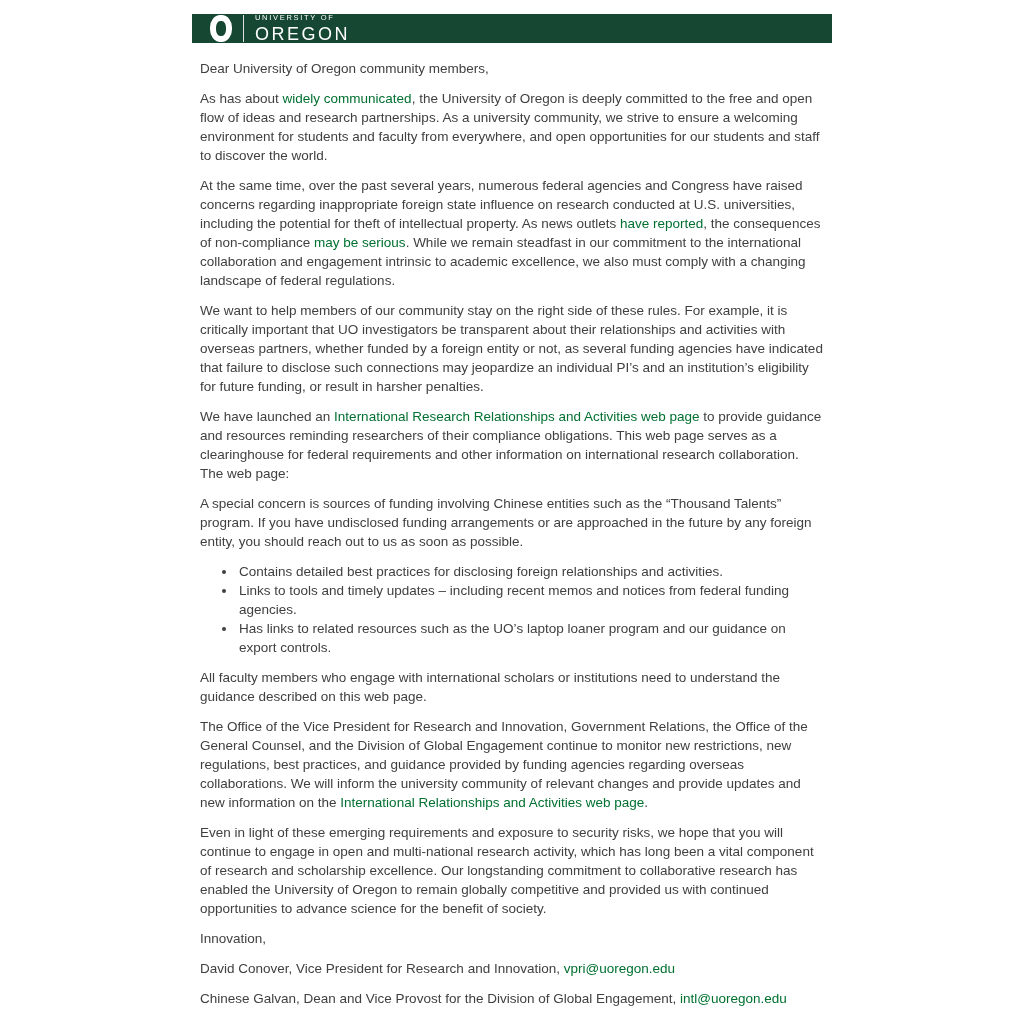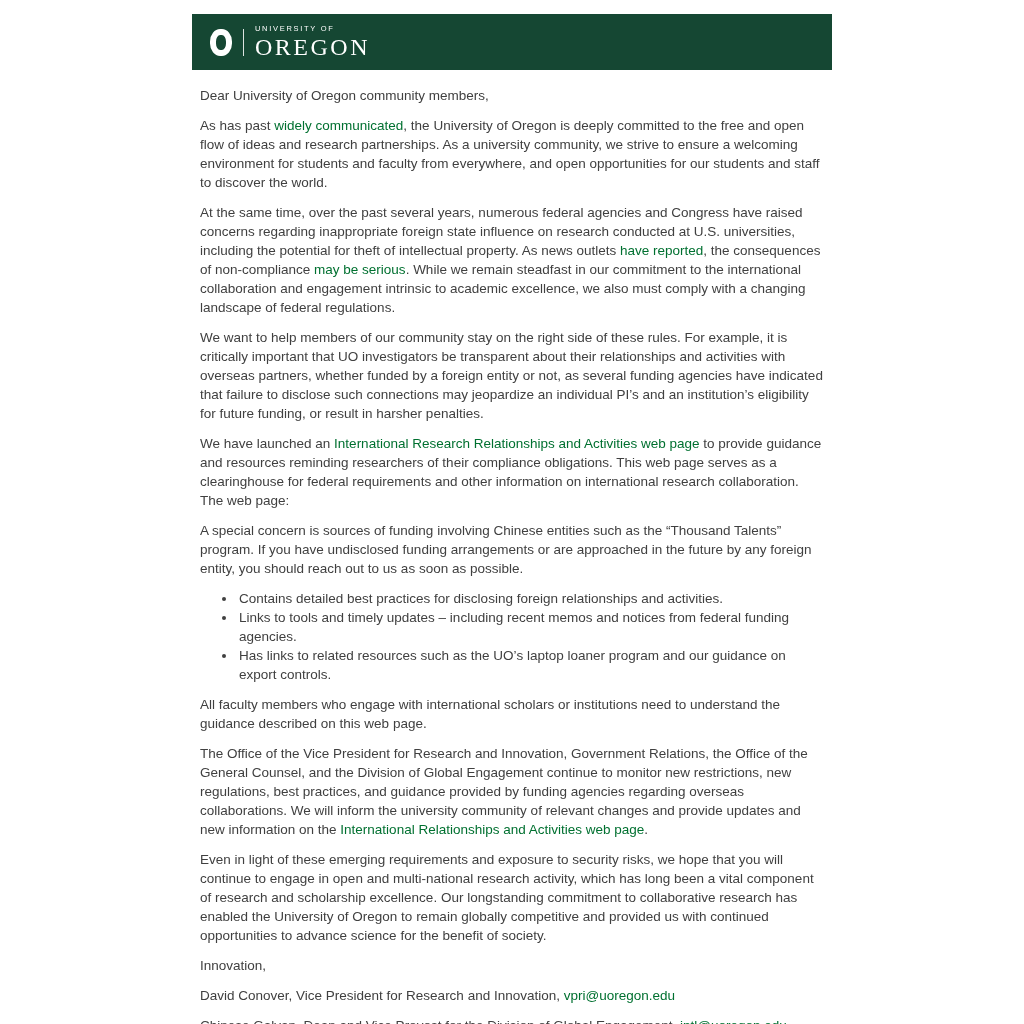--- a/index.html
+++ b/index.html
@@ -20,36 +20,36 @@
     height:1024px;
     overflow:hidden;
     background:#ffffff;
   }
   .email-container{
     width:640px;
     margin:0 auto;
     padding-top:14px;
   }
   .header-banner{
-    height:56px;
+    height:29px;
     background:var(--banner-green);
     display:flex;
     align-items:center;
     padding-left:18px;
   }
   .logo{display:flex;align-items:center;gap:11px;}
   .logo-o{
     width:22px;height:27px;
     border:6px solid #ffffff;
     border-radius:46%;
   }
   .logo-divider{width:1px;height:27px;background:rgba(255,255,255,.85);}
   .logo-text{display:flex;flex-direction:column;line-height:1;color:#ffffff;}
   .logo-small{font-size:7.5px;letter-spacing:1.7px;margin-bottom:3px;}
-  .logo-large{font-family:Liberation Serif, serif;font-size:24px;letter-spacing:2.5px;}
+  .logo-large{font-family:Liberation Sans, sans-serif;font-size:18px;letter-spacing:2.5px;}
   .letter-body{
     padding:5px 8px 10px 8px;
     font-size:13.5px;
     line-height:19px;
   }
   .letter-body p{margin:11px 0;}
   .letter-body a{color:var(--link-green);text-decoration:none;cursor:pointer;}
   .letter-body ul{margin:11px 0;padding-left:37px;}
   .letter-body li{padding-left:2px;}
 </style>
@@ -65,21 +65,21 @@
         <span class="logo-divider"></span>
         <span class="logo-text">
           <span class="logo-small">UNIVERSITY OF</span>
           <span class="logo-large">OREGON</span>
         </span>
       </div>
     </div>
 
     <div class="letter-body" id="letter-body">
         <p><span>Dear University of Oregon community members,</span></p>
-        <p><span>As has past </span><a>widely communicated</a><span>, the University of Oregon is deeply committed to the free and open flow of ideas and research partnerships. As a university community, we strive to ensure a welcoming environment for students and faculty from everywhere, and open opportunities for our students and staff to discover the world.</span></p>
+        <p><span>As has about </span><a>widely communicated</a><span>, the University of Oregon is deeply committed to the free and open flow of ideas and research partnerships. As a university community, we strive to ensure a welcoming environment for students and faculty from everywhere, and open opportunities for our students and staff to discover the world.</span></p>
         <p><span>At the same time, over the past several years, numerous federal agencies and Congress have raised concerns regarding inappropriate foreign state influence on research conducted at U.S. universities, including the potential for theft of intellectual property. As news outlets </span><a>have reported</a><span>, the consequences of non-compliance </span><a>may be serious</a><span>. While we remain steadfast in our commitment to the international collaboration and engagement intrinsic to academic excellence, we also must comply with a changing landscape of federal regulations.</span></p>
         <p><span>We want to help members of our community stay on the right side of these rules. For example, it is critically important that UO investigators be transparent about their relationships and activities with overseas partners, whether funded by a foreign entity or not, as several funding agencies have indicated that failure to disclose such connections may jeopardize an individual PI’s and an institution’s eligibility for future funding, or result in harsher penalties.</span></p>
         <p><span>We have launched an </span><a>International Research Relationships and Activities web page</a><span> to provide guidance and resources reminding researchers of their compliance obligations. This web page serves as a clearinghouse for federal requirements and other information on international research collaboration. The web page:</span></p>
         <p><span>A special concern is sources of funding involving Chinese entities such as the “Thousand Talents” program. If you have undisclosed funding arrangements or are approached in the future by any foreign entity, you should reach out to us as soon as possible.</span></p>
         <ul>
           <li><span>Contains detailed best practices for disclosing foreign relationships and activities.</span></li>
           <li><span>Links to tools and timely updates – including recent memos and notices from federal funding agencies.</span></li>
           <li><span>Has links to related resources such as the UO’s laptop loaner program and our guidance on export controls.</span></li>
         </ul>
         <p><span>All faculty members who engage with international scholars or institutions need to understand the guidance described on this web page.</span></p>

